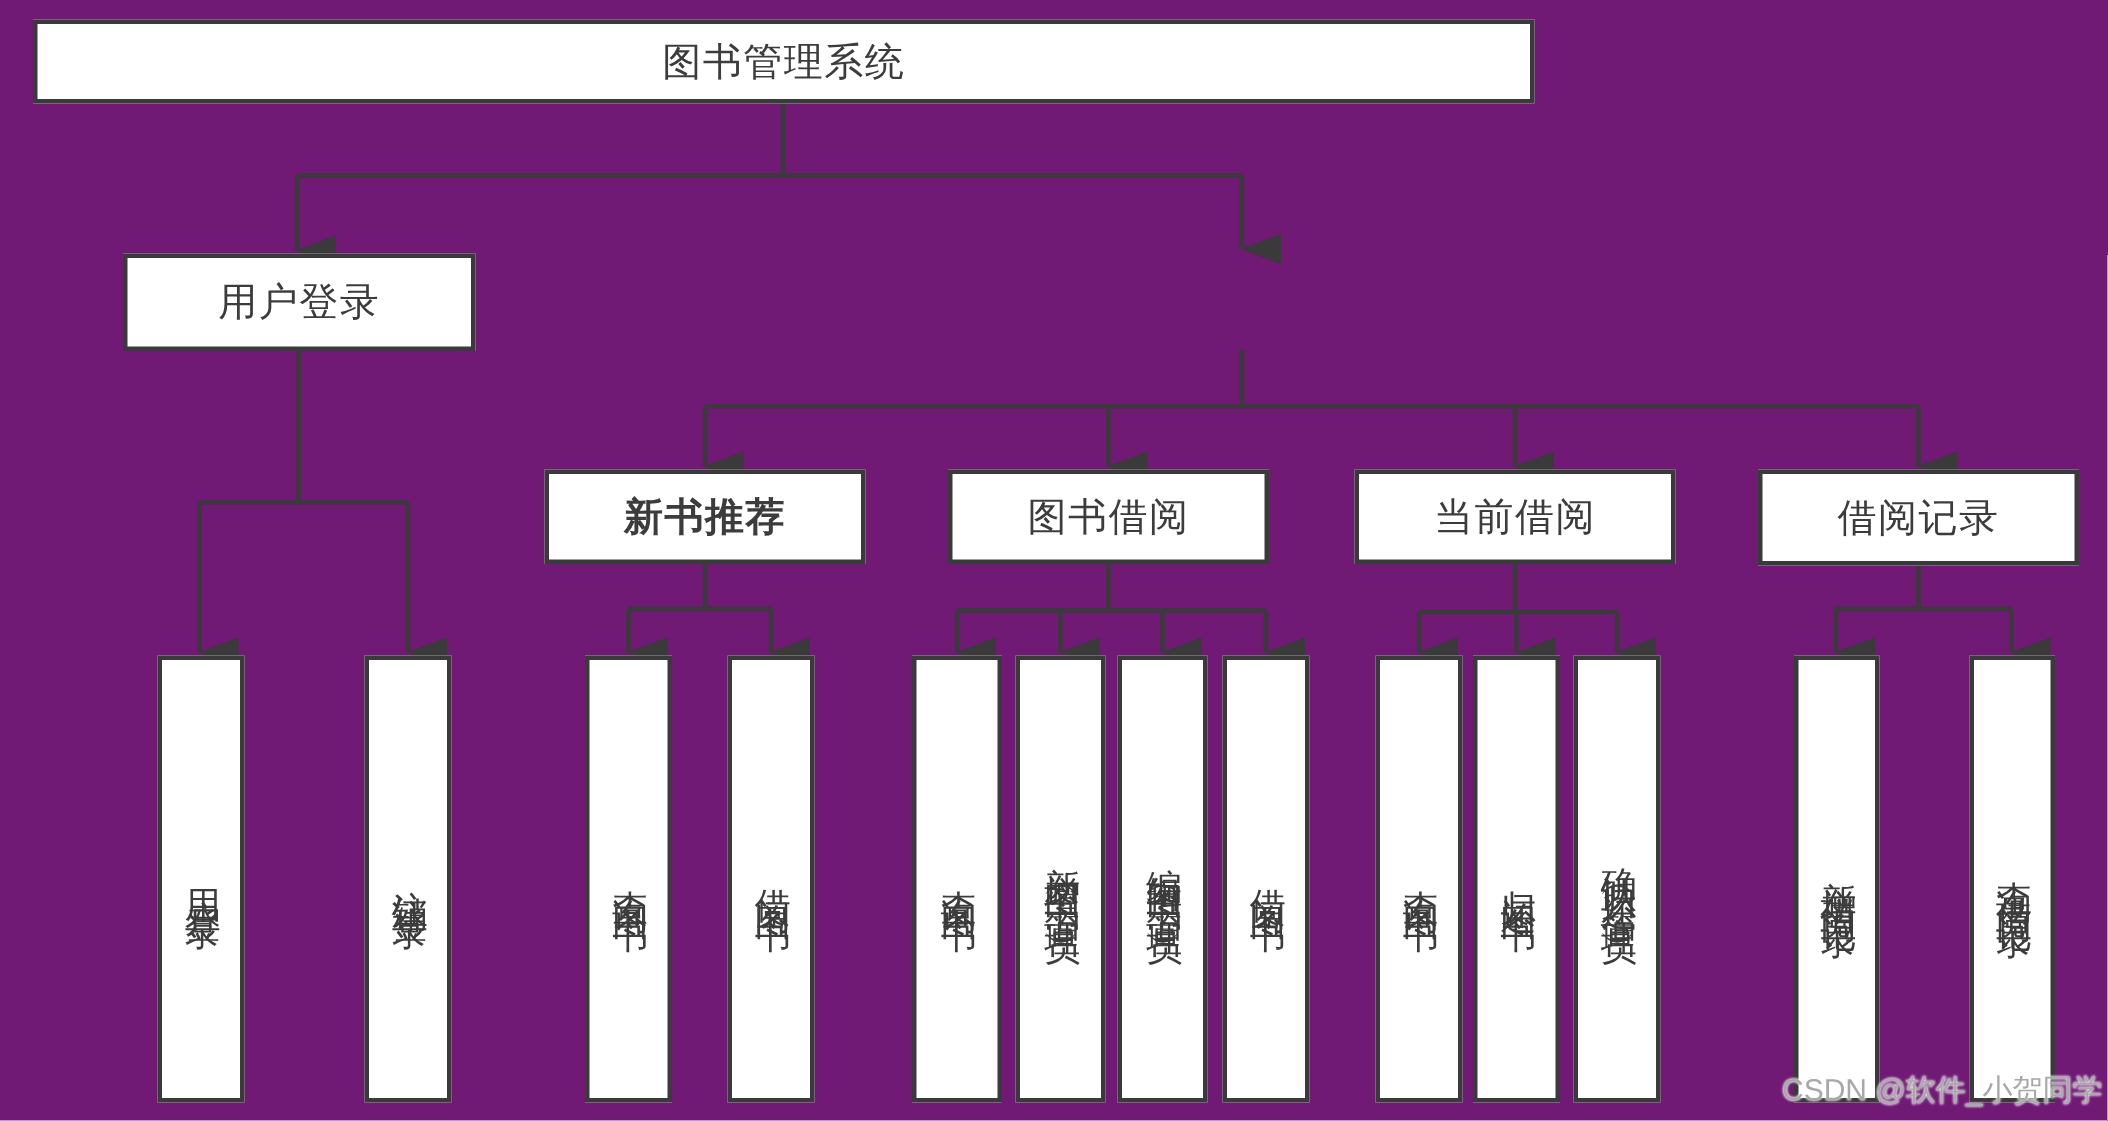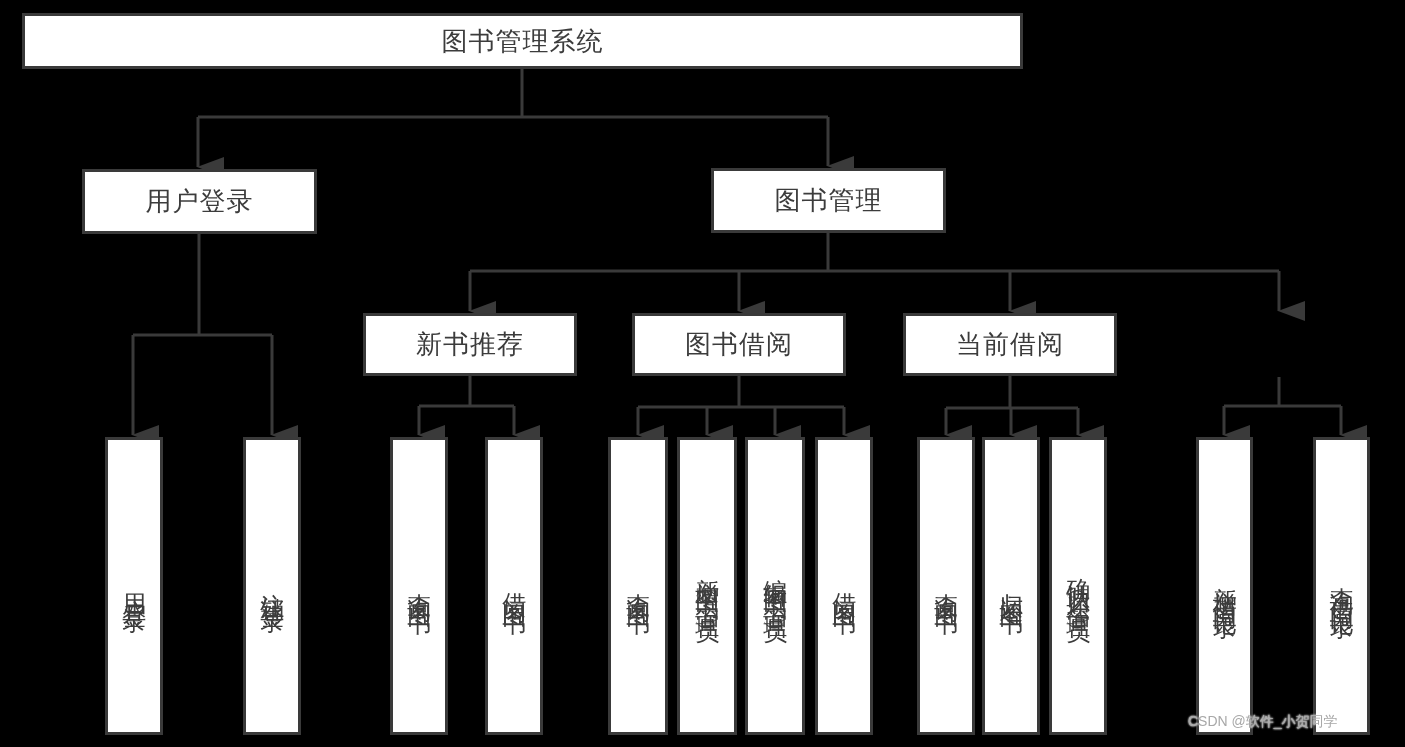--- a/index.html
+++ b/index.html
@@ -4,21 +4,21 @@
 <style>
   html, body {
     margin: 0;
     padding: 0;
     background: #ffffff;
   }
   #canvas {
     position: relative;
     width: 1405px;
     height: 747px;
-    background: #000000;
+    background: #701a75;
     font-family: "Liberation Sans", sans-serif;
     overflow: hidden;
   }
   #connectors {
     position: absolute;
     left: 0;
     top: 0;
     width: 1405px;
     height: 747px;
     pointer-events: none;
@@ -44,21 +44,21 @@
     writing-mode: vertical-rl;
     text-orientation: mixed;
     font-size: 24px;
     letter-spacing: 6px;
     line-height: 1.1;
   }
   .watermark {
     position: absolute;
     left: 1188px;
     top: 713px;
-    font-size: 14px;
+    font-size: 20px;
     color: #a8a8a8;
     white-space: nowrap;
     z-index: 3;
     text-shadow: 0 0 2px #ffffff, 0 0 2px #ffffff;
   }
 </style>
 </head>
 <body>
 
 <div id="canvas">
@@ -102,25 +102,25 @@
 
       <path d="M1279,377 V406 M1224,406 H1341"></path>
       <path d="M1224,406 V435" marker-end="url(#arrow)"></path>
       <path d="M1341,406 V435" marker-end="url(#arrow)"></path>
     </g>
   </svg>
 
   <div class="node h-node" style="left:22px; top:13px; width:1001px; height:56px;">图书管理系统</div>
 
   <div class="node h-node" style="left:82px; top:169px; width:235px; height:65px;">用户登录</div>
-  <div class="node h-node" style="left:711px; top:168px; width:235px; height:65px;">图书管理</div>
 
-  <div class="node h-node" style="left:363px; top:313px; width:214px; height:63px;">新书推荐</div>
+  <div class="node h-node" style="left:363px; top:313px; width:214px; height:63px;font-weight:bold;">新书推荐</div>
   <div class="node h-node" style="left:632px; top:313px; width:214px; height:63px;text-align:center;">图书借阅</div>
   <div class="node h-node" style="left:903px; top:313px; width:214px; height:63px;text-align:right;">当前借阅</div>
+  <div class="node h-node" style="left:1172px; top:313px; width:214px; height:64px;">借阅记录</div>
 
   <div class="node v-node" style="left:105px; top:437px; width:58px; height:298px;">用户登录</div>
   <div class="node v-node" style="left:243px; top:437px; width:58px; height:298px;">注销登录</div>
 
   <div class="node v-node" style="left:390px; top:437px; width:58px; height:298px;">查询图书</div>
   <div class="node v-node" style="left:485px; top:437px; width:58px; height:298px;">借阅图书</div>
 
   <div class="node v-node" style="left:608px; top:437px; width:60px; height:298px;">查询图书</div>
   <div class="node v-node" style="left:677px; top:437px; width:60px; height:298px;">新增图书（管理员）</div>
   <div class="node v-node" style="left:745px; top:437px; width:60px; height:298px;">编辑图书（管理员）</div>

